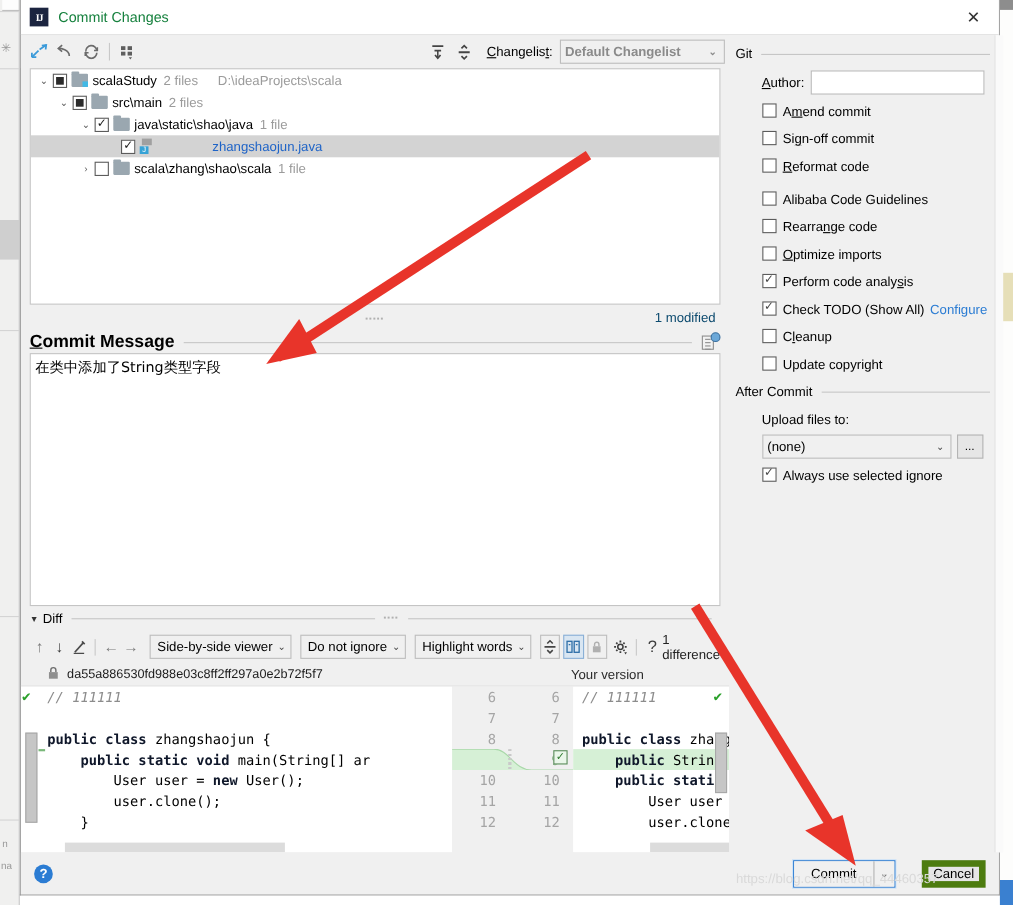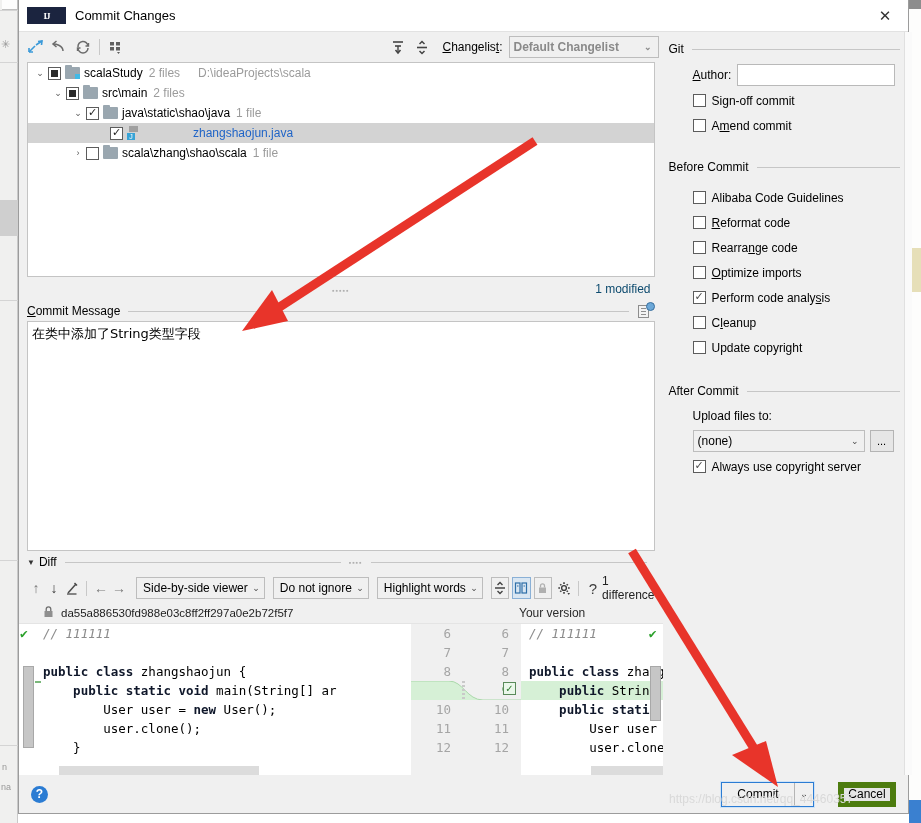--- a/index.html
+++ b/index.html
@@ -62,28 +62,28 @@
 
   
   #titlebar {
     height: 32px; min-height: 32px;
     background: #ffffff;
     border-bottom: 1px solid #e2e2e2;
     display: flex; align-items: center;
     position: relative;
   }
   #app-icon {
-    width: 39px; height: 17px; margin-left: 8px;
+    width: 17px; height: 17px; margin-left: 8px;
     background: #1b243f; color: #fff;
     font-size: 9px; font-weight: bold;
     display: flex; align-items: center; justify-content: center;
     letter-spacing: -1px;
     font-family: "Liberation Serif", serif;
   }
-  #title-text { margin-left: 9px; font-size: 13px; color: #000000; }
+  #title-text { margin-left: 9px; font-size: 13px; color: #15803d; }
   #close-btn {
     position: absolute; right: 0; top: 0; width: 46px; height: 31px;
     display: flex; align-items: center; justify-content: center;
     font-size: 15px; color: #333; cursor: default;
   }
 
   
   #body-split { flex: 1; display: flex; min-height: 0; }
   #left-col { width: 645px; display: flex; flex-direction: column; min-width: 0; }
   #right-col {
@@ -170,21 +170,21 @@
   #modified-count { color: #0c4a6e; font-size: 12px; }
   #splitter-dots {
     position: absolute; left: 50%; top: 10px; transform: translateX(-50%);
     font-size: 7px; color: #b0b0b0; letter-spacing: 1px;
   }
 
   
   #commit-msg-header {
     display: flex; align-items: center; padding: 0 8px; height: 20px;
   }
-  #commit-msg-header .label { font-size: 12px; white-space: nowrap; }
+  #commit-msg-header .label { font-size: 16px; white-space: nowrap; font-weight: bold; }
   #commit-msg-header .label u { text-decoration: underline; }
   #commit-msg-header .rule { flex: 1; height: 1px; background: #c6c6c6; margin: 0 8px; }
   #history-icon { width: 18px; height: 18px; position: relative; flex: 0 0 18px; cursor: default; }
   #history-icon .page {
     position: absolute; left: 1px; top: 3px; width: 11px; height: 13px;
     background: #f2f2f2; border: 1px solid #8d8d8d;
   }
   #history-icon .page i {
     display: block; height: 1px; background: #8d8d8d; margin: 2px 2px 0 2px;
   }
@@ -670,77 +670,78 @@
         <span class="r"></span>
       </div>
 
       <div class="field-row">
         <span class="lbl"><u>A</u>uthor:</span>
         <span id="author-input"></span>
       </div>
 
       <div class="opt-row">
         <span class="opt-cb"></span>
+        <span class="opt-txt">A<u>m</u>end commit</span>
+      </div>
+      <div class="opt-row">
+        <span class="opt-cb"></span>
         <span class="opt-txt">Si<u>g</u>n-off commit</span>
       </div>
+
+
       <div class="opt-row">
         <span class="opt-cb"></span>
-        <span class="opt-txt">A<u>m</u>end commit</span>
-      </div>
-
-      <div class="sect-header" style="margin-top:16px">
-        <span class="t">Before Commit</span>
-        <span class="r"></span>
-      </div>
-
+        <span class="opt-txt"><u>R</u>eformat code</span>
+      </div>
       <div class="opt-row" style="margin-top:5px">
         <span class="opt-cb"></span>
         <span class="opt-txt">Alibaba Code Guidelines</span>
       </div>
       <div class="opt-row">
         <span class="opt-cb"></span>
-        <span class="opt-txt"><u>R</u>eformat code</span>
-      </div>
-      <div class="opt-row">
-        <span class="opt-cb"></span>
         <span class="opt-txt">Rearra<u>n</u>ge code</span>
       </div>
       <div class="opt-row">
         <span class="opt-cb"></span>
         <span class="opt-txt"><u>O</u>ptimize imports</span>
       </div>
       <div class="opt-row">
         <span class="opt-cb checked"></span>
         <span class="opt-txt">Perform code analy<u>s</u>is</span>
       </div>
       <div class="opt-row">
+        <span class="opt-cb checked"></span>
+        <span class="opt-txt">Check TODO (Show All)</span>
+        <span class="opt-link">Configure</span>
+      </div>
+      <div class="opt-row">
         <span class="opt-cb"></span>
         <span class="opt-txt">C<u>l</u>eanup</span>
       </div>
       <div class="opt-row">
         <span class="opt-cb"></span>
         <span class="opt-txt">Update copyright</span>
       </div>
 
-      <div class="sect-header" style="margin-top:18px">
+      <div class="sect-header" style="margin-top:0">
         <span class="t">After Commit</span>
         <span class="r"></span>
       </div>
 
       <div id="upload-label">Upload files to:</div>
       <div id="upload-row">
         <span id="upload-combo">
           <span>(none)</span>
           <span class="chev">⌄</span>
         </span>
         <span id="upload-more">...</span>
       </div>
       <div class="opt-row">
         <span class="opt-cb checked"></span>
-        <span class="opt-txt">Always use copyright server</span>
+        <span class="opt-txt">Always use selected ignore</span>
       </div>
 
       <div id="right-scroll"></div>
     </div>
   </div>
 
   <div id="button-bar">
     <span id="help-btn">?</span>
     <span id="watermark">https://blog.csdn.net/qq_44460357</span>
     <span id="commit-split">

